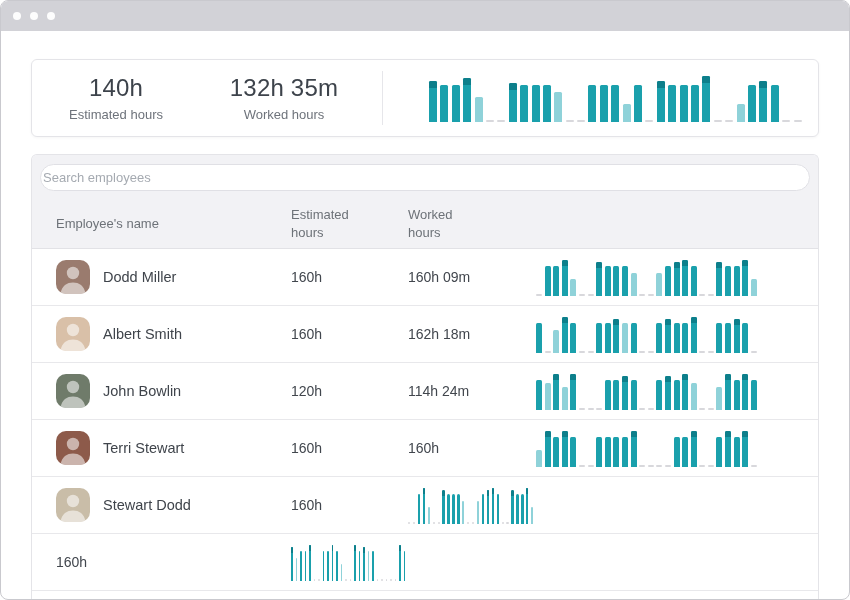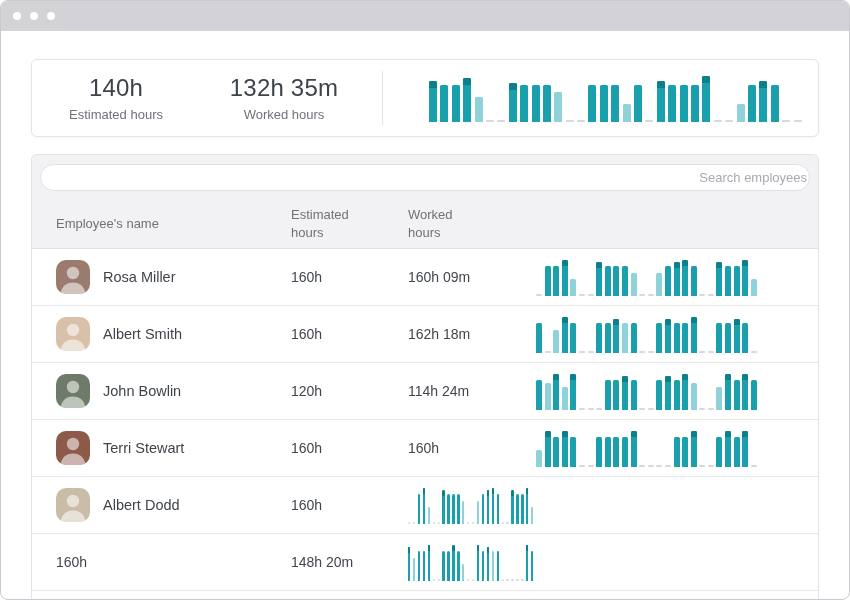--- a/index.html
+++ b/index.html
@@ -28,21 +28,21 @@
   .barchart .dash{border-radius:1px;}
 
   .summary-chart{margin-left:46px;height:48px;}
   .summary-chart .bar{width:8px;margin-right:3.4px;}
   .summary-chart .dash{width:8px;height:2px;margin-right:3.4px;}
 
   
   .table-card{margin-top:17px;border:1px solid #e4e4e8;border-bottom:none;border-radius:6px 6px 0 0;overflow:hidden;background:#fff;}
   .search-area{background:#f2f2f5;padding:9px 8px 8px 8px;}
   .search-input{display:block;width:100%;box-sizing:border-box;height:27px;border:1px solid #e0e0e5;border-radius:14px;
-    background:#fff;text-align:right;font-size:13px;color:#494e55;outline:none;font-family:"Liberation Sans",sans-serif;}
+    background:#fff;text-align:left;font-size:13px;color:#494e55;outline:none;font-family:"Liberation Sans",sans-serif;}
   .search-input::placeholder{color:#a5aab1;}
 
   .grid-row{display:grid;grid-template-columns:235px 117px 128px 1fr;align-items:center;padding:0 24px;}
   .thead{background:#f2f2f5;height:49px;border-bottom:1px solid #e2e2e6;}
   .thead .th{font-size:13px;color:#6d7278;line-height:1.35;}
   .th.wrap{max-width:72px;}
 
   .trow{height:56px;background:#fff;border-bottom:1px solid #e8e8eb;cursor:pointer;}
   .name-cell{display:flex;align-items:center;gap:13px;}
   .avatar{width:34px;height:34px;border-radius:10px;flex:0 0 auto;position:relative;overflow:hidden;}
@@ -140,21 +140,21 @@
 
       <div id="rows">
   <div class="grid-row trow">
     <div class="name-cell">
       <span class="avatar" style="background: rgb(154, 123, 110);">
         <svg viewBox="0 0 34 34">
           <circle cx="17" cy="13" r="6.2" fill="rgba(255,255,255,0.55)"></circle>
           <path d="M4.5 34c1.2-8.5 6.5-11.5 12.5-11.5S28.3 25.5 29.5 34z" fill="rgba(255,255,255,0.55)"></path>
         </svg>
       </span>
-      <span class="emp-name">Rosa Miller</span>
+      <span class="emp-name">Dodd Miller</span>
     </div>
     <div class="cell-hours">160h</div>
     <div class="cell-hours">160h 09m</div>
     <div class="barchart row-chart">
               <span class="dash" style="background: rgb(216, 216, 220);"></span>
               <span class="bar" style="height: 30px; background: rgb(26, 160, 172);"></span>
               <span class="bar" style="height: 30px; background: rgb(26, 160, 172);"></span>
               <span class="bar" style="height: 36px; background: rgb(26, 160, 172);">
                 <i class="cap" style="height: 6px; background: rgb(13, 127, 139);"></i>
               </span>
@@ -356,68 +356,67 @@
   </div>
 
   <div class="grid-row trow">
     <div class="name-cell">
       <span class="avatar" style="background: rgb(201, 189, 168);">
         <svg viewBox="0 0 34 34">
           <circle cx="17" cy="13" r="6.2" fill="rgba(255,255,255,0.55)"></circle>
           <path d="M4.5 34c1.2-8.5 6.5-11.5 12.5-11.5S28.3 25.5 29.5 34z" fill="rgba(255,255,255,0.55)"></path>
         </svg>
       </span>
-      <span class="emp-name">Albert Dodd</span>
-    </div>
-    <div class="cell-hours">160h</div>
-    <div class="barchart row-chart">
-              <span class="dash" style="background: rgb(216, 216, 220);"></span>
-              <span class="dash" style="background: rgb(216, 216, 220);"></span>
-              <span class="bar" style="height: 30px; background: rgb(26, 160, 172);"></span>
-              <span class="bar" style="height: 36px; background: rgb(26, 160, 172);">
-                <i class="cap" style="height: 6px; background: rgb(13, 127, 139);"></i>
-              </span>
-              <span class="bar" style="height: 17px; background: rgb(143, 210, 217);"></span>
-              <span class="dash" style="background: rgb(216, 216, 220);"></span>
-              <span class="dash" style="background: rgb(216, 216, 220);"></span>
-              <span class="bar" style="height: 34px; background: rgb(26, 160, 172);">
-                <i class="cap" style="height: 6px; background: rgb(13, 127, 139);"></i>
-              </span>
-              <span class="bar" style="height: 30px; background: rgb(26, 160, 172);"></span>
-              <span class="bar" style="height: 30px; background: rgb(26, 160, 172);"></span>
-              <span class="bar" style="height: 30px; background: rgb(26, 160, 172);"></span>
-              <span class="bar" style="height: 23px; background: rgb(143, 210, 217);"></span>
-              <span class="dash" style="background: rgb(216, 216, 220);"></span>
-              <span class="dash" style="background: rgb(216, 216, 220);"></span>
-              <span class="bar" style="height: 23px; background: rgb(143, 210, 217);"></span>
-              <span class="bar" style="height: 30px; background: rgb(26, 160, 172);"></span>
-              <span class="bar" style="height: 34px; background: rgb(26, 160, 172);">
-                <i class="cap" style="height: 6px; background: rgb(13, 127, 139);"></i>
-              </span>
-              <span class="bar" style="height: 36px; background: rgb(26, 160, 172);">
-                <i class="cap" style="height: 6px; background: rgb(13, 127, 139);"></i>
-              </span>
-              <span class="bar" style="height: 30px; background: rgb(26, 160, 172);"></span>
-              <span class="dash" style="background: rgb(216, 216, 220);"></span>
-              <span class="dash" style="background: rgb(216, 216, 220);"></span>
-              <span class="bar" style="height: 34px; background: rgb(26, 160, 172);">
-                <i class="cap" style="height: 6px; background: rgb(13, 127, 139);"></i>
-              </span>
-              <span class="bar" style="height: 30px; background: rgb(26, 160, 172);"></span>
-              <span class="bar" style="height: 30px; background: rgb(26, 160, 172);"></span>
-              <span class="bar" style="height: 36px; background: rgb(26, 160, 172);">
-                <i class="cap" style="height: 6px; background: rgb(13, 127, 139);"></i>
-              </span>
-              <span class="bar" style="height: 17px; background: rgb(143, 210, 217);"></span>
-            </div>
-  </div>
-
-  <div class="grid-row trow">
-    <div class="cell-hours">160h</div>
-    <div class="cell-hours">148h 20m</div>
+      <span class="emp-name">Stewart Dodd</span>
+    </div>
+    <div class="cell-hours">160h</div>
+    <div class="barchart row-chart">
+              <span class="dash" style="background: rgb(216, 216, 220);"></span>
+              <span class="dash" style="background: rgb(216, 216, 220);"></span>
+              <span class="bar" style="height: 30px; background: rgb(26, 160, 172);"></span>
+              <span class="bar" style="height: 36px; background: rgb(26, 160, 172);">
+                <i class="cap" style="height: 6px; background: rgb(13, 127, 139);"></i>
+              </span>
+              <span class="bar" style="height: 17px; background: rgb(143, 210, 217);"></span>
+              <span class="dash" style="background: rgb(216, 216, 220);"></span>
+              <span class="dash" style="background: rgb(216, 216, 220);"></span>
+              <span class="bar" style="height: 34px; background: rgb(26, 160, 172);">
+                <i class="cap" style="height: 6px; background: rgb(13, 127, 139);"></i>
+              </span>
+              <span class="bar" style="height: 30px; background: rgb(26, 160, 172);"></span>
+              <span class="bar" style="height: 30px; background: rgb(26, 160, 172);"></span>
+              <span class="bar" style="height: 30px; background: rgb(26, 160, 172);"></span>
+              <span class="bar" style="height: 23px; background: rgb(143, 210, 217);"></span>
+              <span class="dash" style="background: rgb(216, 216, 220);"></span>
+              <span class="dash" style="background: rgb(216, 216, 220);"></span>
+              <span class="bar" style="height: 23px; background: rgb(143, 210, 217);"></span>
+              <span class="bar" style="height: 30px; background: rgb(26, 160, 172);"></span>
+              <span class="bar" style="height: 34px; background: rgb(26, 160, 172);">
+                <i class="cap" style="height: 6px; background: rgb(13, 127, 139);"></i>
+              </span>
+              <span class="bar" style="height: 36px; background: rgb(26, 160, 172);">
+                <i class="cap" style="height: 6px; background: rgb(13, 127, 139);"></i>
+              </span>
+              <span class="bar" style="height: 30px; background: rgb(26, 160, 172);"></span>
+              <span class="dash" style="background: rgb(216, 216, 220);"></span>
+              <span class="dash" style="background: rgb(216, 216, 220);"></span>
+              <span class="bar" style="height: 34px; background: rgb(26, 160, 172);">
+                <i class="cap" style="height: 6px; background: rgb(13, 127, 139);"></i>
+              </span>
+              <span class="bar" style="height: 30px; background: rgb(26, 160, 172);"></span>
+              <span class="bar" style="height: 30px; background: rgb(26, 160, 172);"></span>
+              <span class="bar" style="height: 36px; background: rgb(26, 160, 172);">
+                <i class="cap" style="height: 6px; background: rgb(13, 127, 139);"></i>
+              </span>
+              <span class="bar" style="height: 17px; background: rgb(143, 210, 217);"></span>
+            </div>
+  </div>
+
+  <div class="grid-row trow">
+    <div class="cell-hours">160h</div>
     <div class="barchart row-chart">
               <span class="bar" style="height: 34px; background: rgb(26, 160, 172);">
                 <i class="cap" style="height: 6px; background: rgb(13, 127, 139);"></i>
               </span>
               <span class="bar" style="height: 23px; background: rgb(143, 210, 217);"></span>
               <span class="bar" style="height: 30px; background: rgb(26, 160, 172);"></span>
               <span class="bar" style="height: 30px; background: rgb(26, 160, 172);"></span>
               <span class="bar" style="height: 36px; background: rgb(26, 160, 172);">
                 <i class="cap" style="height: 6px; background: rgb(13, 127, 139);"></i>
               </span>

